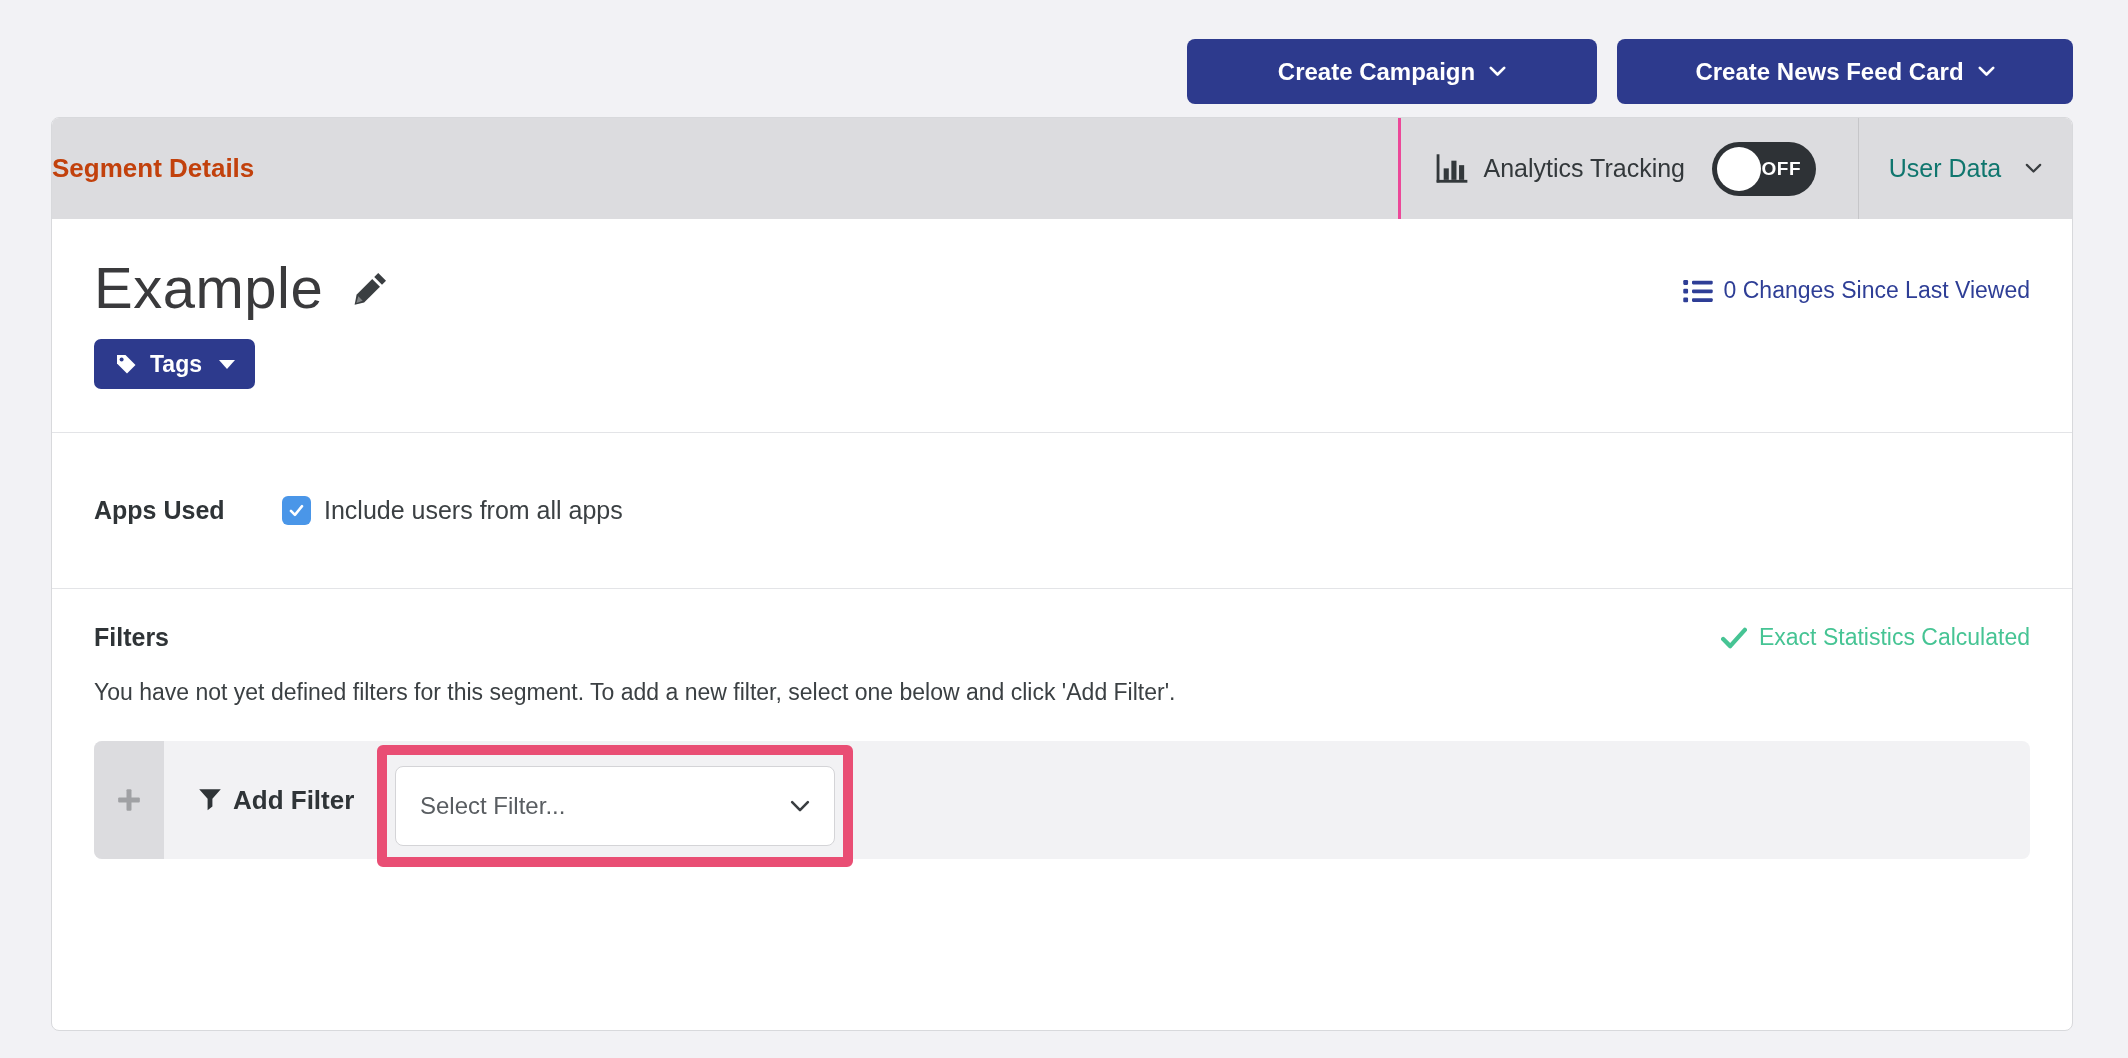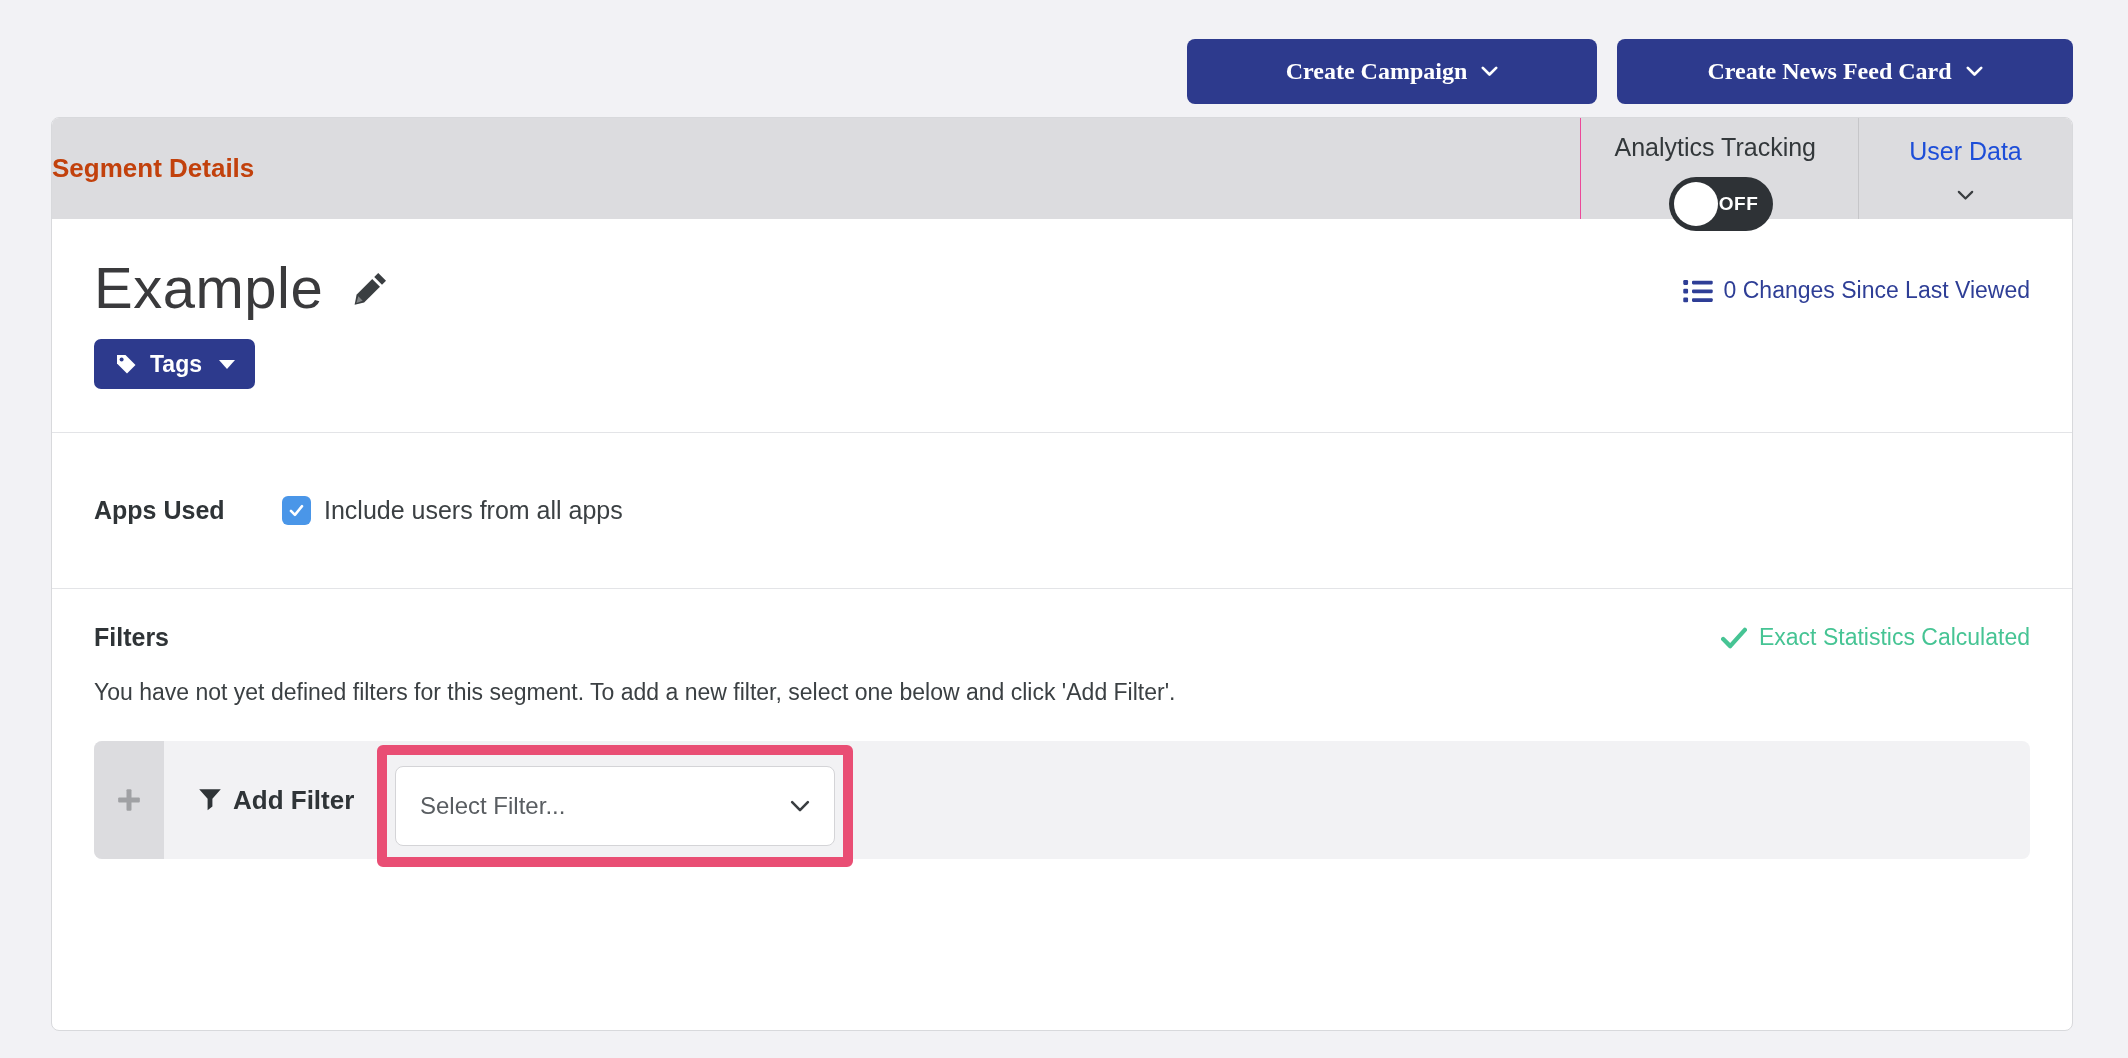--- a/index.html
+++ b/index.html
@@ -5,21 +5,21 @@
   * { box-sizing: border-box; }
   html,body { margin:0; padding:0; }
   body {
     width:2128px; height:1058px; position:relative;
     background:#f2f2f5;
     font-family:"Liberation Sans", sans-serif;
     color:#33383b;
     overflow:hidden;
   }
   
-  .top-actions { position:absolute; top:39px; right:55px; display:flex; gap:20px;font-family:Liberation Serif, serif; }
+  .top-actions { position:absolute; top:39px; right:55px; display:flex; gap:20px; }
   .btn-primary {
     height:65px; background:#2d3a8d; color:#fff; border:none; border-radius:8px;
     font-family:inherit; font-size:24px; font-weight:700;
     display:flex; align-items:center; justify-content:center; gap:14px; cursor:pointer;
   }
   .btn-campaign { width:410px; }
   .btn-newsfeed { width:456px; }
   .chev-w { width:17px; height:11px; }
 
   
@@ -29,29 +29,29 @@
   }
   
   .panel-header {
     height:101px; background:#dcdcdf; border-radius:7px 7px 0 0;
     display:flex; align-items:stretch;
   }
   .panel-title { display:flex; align-items:center; 
     font-size:26px; font-weight:700; color:#c2410c; }
   .header-right { margin-left:auto; display:flex; }
   .h-analytics { display:flex; align-items:center; gap:15px;
-    border-left:1px solid #ec4899; padding:0 42px 0 34px; font-size:25px; color:#33383b;flex-direction:column; }
+    border-left:3px solid #ec4899; padding:0 42px 0 34px; font-size:25px; color:#33383b; }
   .toggle { width:104px; height:54px; background:#2e3236; border-radius:27px;
     position:relative; margin-left:12px; cursor:pointer; flex:none; }
   .toggle-knob { position:absolute; left:5px; top:5px; width:44px; height:44px;
     background:#fff; border-radius:50%; }
   .toggle-off { position:absolute; right:15px; top:50%; transform:translateY(-50%);
     color:#fff; font-size:19px; font-weight:700; letter-spacing:.5px; }
   .h-userdata { display:flex; align-items:center; justify-content:center; gap:24px;
-    border-left:1px solid #c6c6c9; width:214px; font-size:25px; color:#1d4ed8; cursor:pointer;flex-direction:column; }
+    border-left:1px solid #c6c6c9; width:214px; font-size:25px; color:#0f766e; cursor:pointer; }
   .chev-d { width:17px; height:11px; }
 
   
   .title-section { padding:40px 42px 0; height:213px; }
   .title-row { display:flex; justify-content:space-between; align-items:flex-start; }
   .name-wrap { display:flex; align-items:center; gap:28px; }
   .segment-name { margin:0; font-size:58px; font-weight:300; color:#3a3a3c;
     line-height:1; letter-spacing:.5px; }
   .pencil-btn { cursor:pointer; display:flex; margin-top:2px; }
   .changes-link { display:flex; align-items:center; gap:11px; color:#2e3e96;

